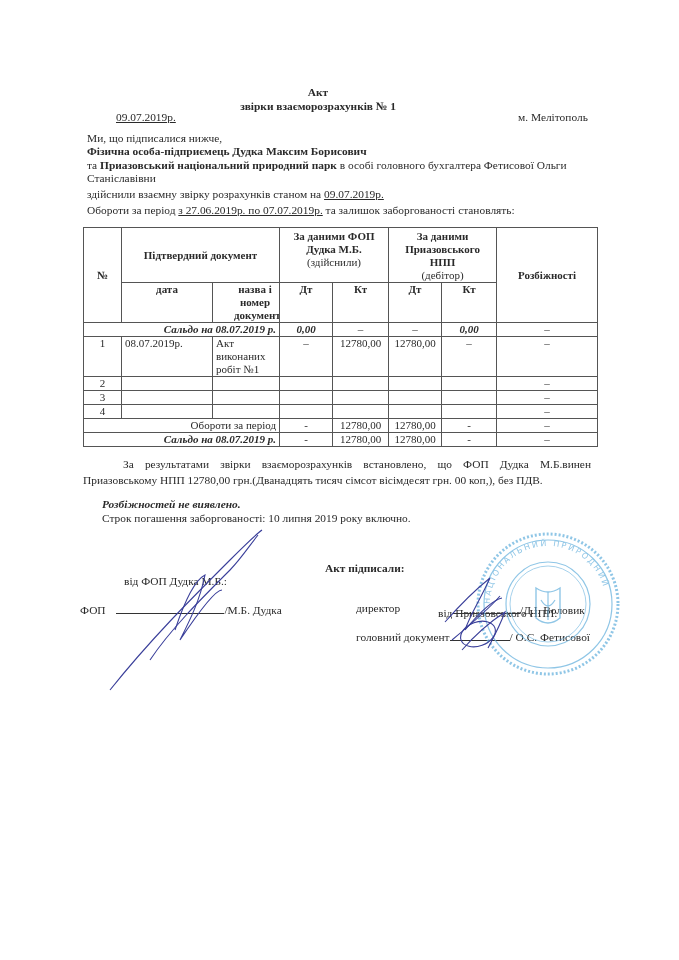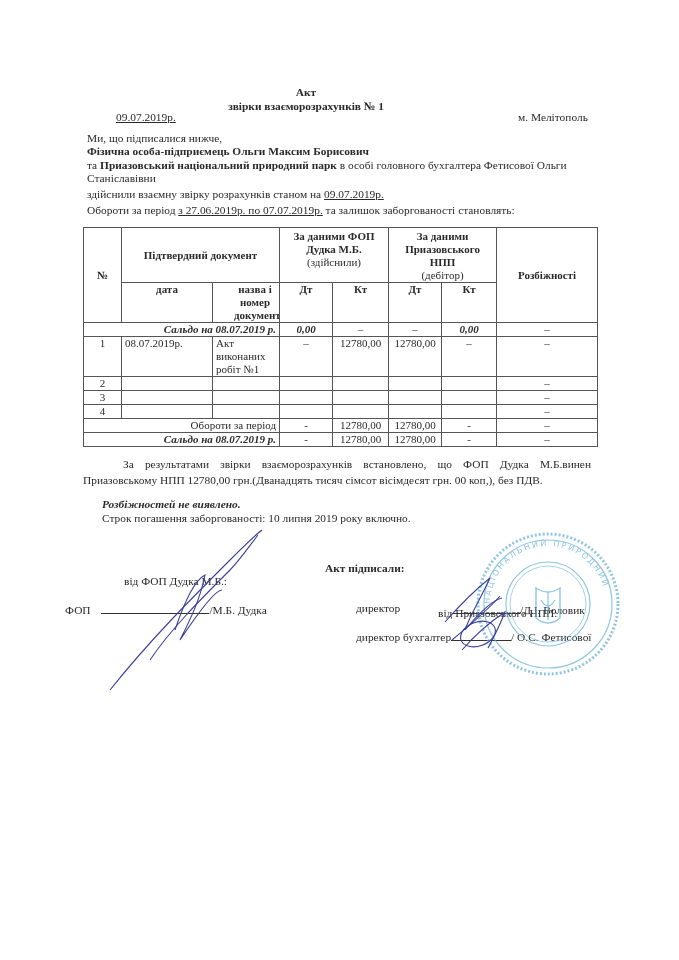--- a/index.html
+++ b/index.html
@@ -2,40 +2,40 @@
 <html><head>
 <meta charset="utf-8">
 <style>
   html,body{margin:0;padding:0;}
   body{width:679px;height:960px;background:#ffffff;position:relative;overflow:hidden;
        font-family:"Liberation Serif","DejaVu Serif",serif;color:#2a2a2a;font-size:11.4px;}
   .abs{position:absolute;white-space:nowrap;}
   .b{font-weight:bold;}
   .i{font-style:italic;}
   .u{text-decoration:underline;}
-  .title{left:0;width:612px;text-align:center;}
+  .title{left:12px;width:612px;text-align:center;}
   table.recon{position:absolute;left:83px;top:227px;border-collapse:collapse;table-layout:fixed;width:514px;}
   table.recon td{border:1px solid #555;padding:0 3px;font-size:11px;line-height:13px;vertical-align:top;overflow:hidden;}
   table.recon td.c{text-align:center;}
   table.recon td.r{text-align:right;}
   table.recon td.mid{vertical-align:middle;}
   .para{left:102px;width:490px;white-space:normal;text-align:justify;line-height:16px;}
   .sigline{display:inline-block;border-bottom:1px solid #333;}
   svg.overlay{position:absolute;left:0;top:0;pointer-events:none;}
 </style>
 </head>
 <body>
 
 <div class="abs title b" style="top:86px;">Акт</div>
 <div class="abs title b" style="top:100px;">звірки взаєморозрахунків № 1</div>
 <div class="abs u" style="left:116px;top:111px;">09.07.2019р.</div>
 <div class="abs" style="left:518px;top:111px;">м. Мелітополь</div>
 
 <div class="abs" style="left:87px;top:132px;">Ми, що підписалися нижче,</div>
-<div class="abs b" style="left:87px;top:145px;">Фізична особа-підприємець Ольги Максим Борисович</div>
+<div class="abs b" style="left:87px;top:145px;">Фізична особа-підприємець Дудка Максим Борисович</div>
 <div class="abs" style="left:87px;top:159px;">
   <span>та </span><span class="b">Приазовський національний природний парк</span><span> в особі головного бухгалтера Фетисової Ольги</span>
 </div>
 <div class="abs" style="left:87px;top:172px;">Станіславівни</div>
 <div class="abs" style="left:87px;top:188px;">
   <span>здійснили взаємну звірку розрахунків станом на </span><span class="u">09.07.2019р.</span>
 </div>
 <div class="abs" style="left:87px;top:204px;">
   <span>Обороти за період </span><span class="u">з 27.06.2019р. по 07.07.2019р.</span><span> та залишок заборгованості становлять:</span>
 </div>
@@ -139,31 +139,31 @@
   </tr>
 </tbody>
   </table>
 
 <div class="abs para" style="left:83px;width:508px;top:456px;text-indent:40px;">За результатами звірки взаєморозрахунків встановлено, що ФОП Дудка М.Б.винен Приазовському НПП 12780,00 грн.(Дванадцять тисяч сімсот вісімдесят грн. 00 коп,), без ПДВ.</div>
 <div class="abs b i" style="left:102px;top:498px;">Розбіжностей не виявлено.</div>
 <div class="abs" style="left:102px;top:512px;">Строк погашення заборгованості: 10 липня 2019 року включно.</div>
 
 <div class="abs b" style="left:313px;top:562px;margin-left:12px;">Акт підписали:</div>
 <div class="abs" style="left:124px;top:575px;">від ФОП Дудка М.Б.:</div>
-<div class="abs" style="left:65px;top:602px;text-align:center;">
+<div class="abs" style="left:80px;top:602px;text-align:center;">
   <span>ФОП</span>
   <span class="sigline" style="width:108px;margin-left:8px;height:11px;"></span><span>/М.Б. Дудка</span>
 </div>
 <div class="abs" style="left:438px;top:607px;">від Приазовського НПП:</div>
 <div class="abs" style="left:356px;top:602px;">директор</div>
 <div class="abs" style="left:453px;top:602px;">
   <span class="sigline" style="width:67px;height:11px;"></span><span>/Д.І. Воловик</span>
 </div>
 <div class="abs" style="left:356px;top:629px;">
-  <span>директор бухгалтер</span><span class="sigline" style="width:60px;height:11px;"></span><span>/ О.С. Фетисової</span>
+  <span>головний документ</span><span class="sigline" style="width:60px;height:11px;"></span><span>/ О.С. Фетисової</span>
 </div>
 
 <svg class="overlay" width="679" height="960">
   <g fill="none" stroke="#6ab3de" opacity="0.75">
     <circle cx="548" cy="604" r="70" stroke-width="3" stroke-dasharray="2 2"></circle>
     <circle cx="548" cy="604" r="64" stroke-width="1.2"></circle>
     <circle cx="548" cy="604" r="42" stroke-width="1.2"></circle>
     <circle cx="548" cy="604" r="38" stroke-width="0.8"></circle>
     <path d="M536 588 L536 618 Q548 628 560 618 L560 588 Q548 596 536 588 Z" stroke-width="1.4"></path>
     <path d="M548 592 L548 620 M541 600 Q548 612 555 600" stroke-width="1.2"></path>

